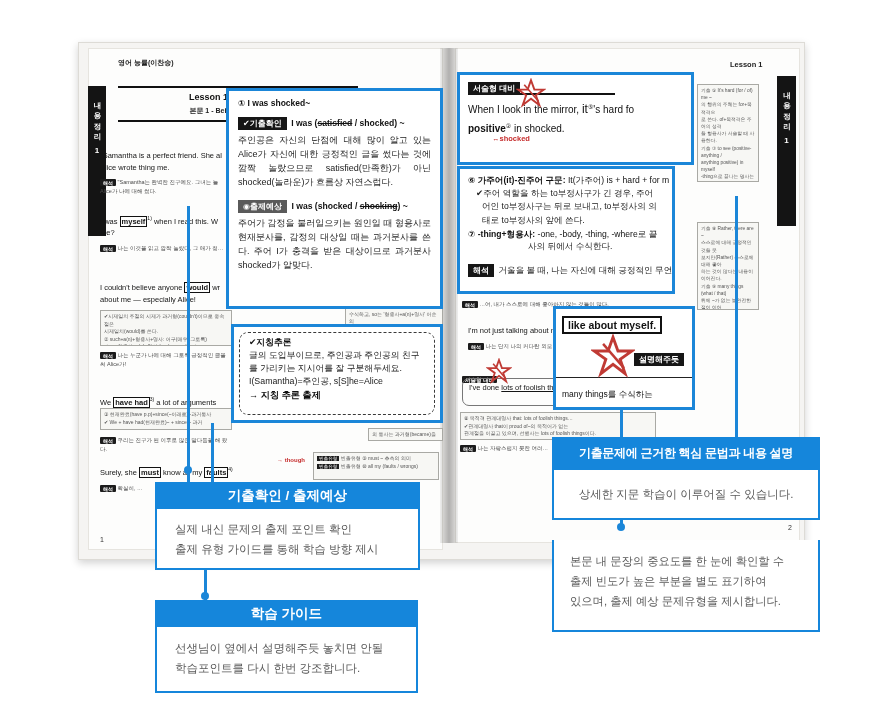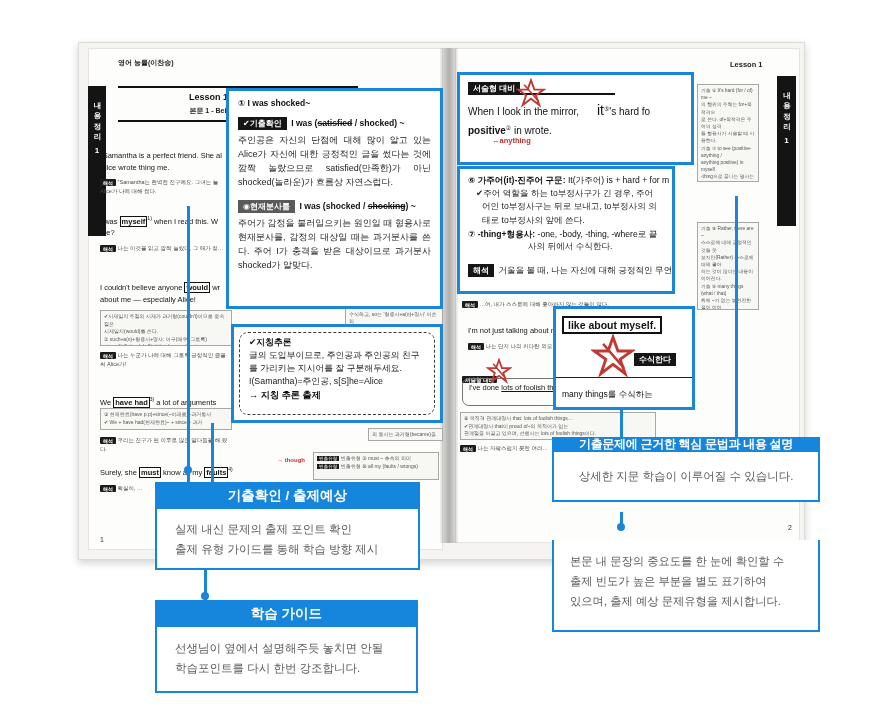--- a/index.html
+++ b/index.html
@@ -197,21 +197,21 @@
   <div class="abs cdot" style="left:617px;top:523px;"></div>
 
   <div class="abs bluebox" style="left:226px;top:88px;width:217px;height:221px;padding:7px 9px;">
     <div style="font-size:8.5px;font-weight:bold;color:#111;">① I was shocked~</div>
     <div style="margin-top:4px;">
       <span class="blk" style="font-size:8px;">✔기출확인</span>
       <span class="qline"><span>I was (</span><span class="strike">satisfied</span><span> / shocked) ~</span></span>
     </div>
     <div class="kbody" style="margin-top:3px;">주인공은 자신의 단점에 대해 많이 알고 있는 Alice가 자신에 대한 긍정적인 글을 썼다는 것에 깜짝 놀랐으므로 satisfied(만족한)가 아닌 shocked(놀라운)가 흐름상 자연스럽다.</div>
     <div style="margin-top:5px;">
-      <span class="blk" style="font-size:8px;background:#5a5a5a;">◉현재분사를</span>
+      <span class="blk" style="font-size:8px;background:#5a5a5a;">◉출제예상</span>
       <span class="qline"><span>I was (shocked / </span><span class="strike">shocking</span><span>) ~</span></span>
     </div>
     <div class="kbody" style="margin-top:3px;">주어가 감정을 불러일으키는 원인일 때 형용사로 현재분사를, 감정의 대상일 때는 과거분사를 쓴다. 주어 I가 충격을 받은 대상이므로 과거분사 shocked가 알맞다.</div>
   </div>
 
   <div class="abs bluebox" style="left:231px;top:324px;width:212px;height:99px;padding:5px;">
     <div style="border:1.5px dashed #3a3a3a;border-radius:9px;height:100%;padding:4px 9px;">
       <div style="font-size:8.8px;font-weight:bold;color:#111;">✔지칭추론</div>
       <div style="font-size:8.8px;color:#1a1a1a;line-height:1.5;">글의 도입부이므로, 주인공과 주인공의 친구</div>
       <div style="font-size:8.8px;color:#1a1a1a;line-height:1.5;">를 가리키는 지시어를 잘 구분해두세요.</div>
@@ -219,26 +219,26 @@
       <div style="font-size:9.2px;font-weight:bold;color:#111;">→ 지칭 추론 출제</div>
     </div>
   </div>
 
   <div class="abs bluebox" style="left:457px;top:72px;width:237px;height:93px;padding:6px 8px;">
     <div style="display:flex;align-items:flex-end;">
       <span class="blk" style="font-size:8px;">서술형 대비</span>
       <span style="flex:0 0 95px;border-bottom:2px solid #111;height:14px;"></span>
     </div>
     <div class="seriftxt" style="margin-top:7px;font-size:10px;color:#111;">
-      <span>When I look in the mirror, </span><span class="wbox" style="font-size:14px;margin-left:15px;">it</span><sup style="font-size:6px;">⑤</sup><span>'s hard </span><span class="wbox" style="font-size:10px;">fo</span>
+      <span>When I look in the mirror, </span><span class="wbox" style="font-size:12px;">it</span><sup style="font-size:6px;">⑤</sup><span>'s hard </span><span class="wbox" style="font-size:10px;">fo</span>
     </div>
     <div class="seriftxt" style="margin-top:6px;font-size:10px;color:#111;">
-      <span class="wbox" style="font-size:10px;font-weight:bold;">positive</span><sup style="font-size:6px;">②</sup><span> in wrote.</span>
-    </div>
-    <div class="redtxt" style="margin-left:24px;font-size:7.5px;">↔anything</div>
+      <span class="wbox" style="font-size:10px;font-weight:bold;">positive</span><sup style="font-size:6px;">②</sup><span> in shocked.</span>
+    </div>
+    <div class="redtxt" style="margin-left:24px;font-size:7.5px;">↔shocked</div>
   </div>
 
   <div class="abs bluebox" style="left:457px;top:166px;width:218px;height:128px;padding:6px 8px;overflow:hidden;">
     <div style="font-size:8.6px;color:#111;white-space:nowrap;">
       <span style="font-weight:bold;">⑥ </span><span style="font-weight:bold;">가주어(it)-진주어 구문:</span><span> It(가주어) is + hard + for m</span>
     </div>
     <div style="font-size:8.6px;color:#1a1a1a;line-height:1.55;margin-left:8px;white-space:nowrap;">✔주어 역할을 하는 to부정사구가 긴 경우, 주어</div>
     <div style="font-size:8.6px;color:#1a1a1a;line-height:1.55;margin-left:14px;white-space:nowrap;">어인 to부정사구는 뒤로 보내고, to부정사의 의</div>
     <div style="font-size:8.6px;color:#1a1a1a;line-height:1.55;margin-left:14px;white-space:nowrap;">태로 to부정사의 앞에 쓴다.</div>
     <div style="font-size:8.6px;color:#111;white-space:nowrap;margin-top:2px;">
@@ -246,21 +246,21 @@
     </div>
     <div style="font-size:8.6px;color:#1a1a1a;margin-left:60px;white-space:nowrap;">사의 뒤에서 수식한다.</div>
     <div style="margin-top:6px;white-space:nowrap;">
       <span class="blk" style="font-size:8px;">해석</span>
       <span style="font-size:8.6px;color:#1a1a1a;">거울을 볼 때, 나는 자신에 대해 긍정적인 무언</span>
     </div>
   </div>
 
   <div class="abs bluebox" style="left:553px;top:306px;width:142px;height:104px;padding:6px;overflow:hidden;">
     <div style="display:inline-block;border:2px solid #111;padding:1px 4px;font-size:10.5px;font-weight:bold;color:#111;">like about myself.</div>
-    <span class="blk" style="position:absolute;left:78px;top:44px;font-size:8px;">수식한다</span>
+    <span class="blk" style="position:absolute;left:78px;top:44px;font-size:8px;">설명해주듯</span>
     <div style="position:absolute;left:0;top:68px;width:142px;border-top:1.5px solid #222;"></div>
     <div style="position:absolute;left:6px;top:80px;font-size:8.5px;color:#111;white-space:nowrap;">many things를 수식하는</div>
   </div>
 
   <svg class="abs" style="left:516px;top:78px;" width="30" height="30" viewBox="0 0 40 40">
     <path d="M20 3 L24.5 15.5 L37 15.5 L26.5 23 L31 36 L20 27.5 L9 36 L13.5 23 L3 15.5 L15.5 15.5 Z" fill="none" stroke="#c03a34" stroke-width="2.6"></path>
     <path d="M11 9 L30 31" stroke="#c03a34" stroke-width="2.2"></path>
   </svg>
   <svg class="abs" style="left:591px;top:334px;" width="44" height="44" viewBox="0 0 40 40">
     <path d="M20 3 L24.5 15.5 L37 15.5 L26.5 23 L31 36 L20 27.5 L9 36 L13.5 23 L3 15.5 L15.5 15.5 Z" fill="none" stroke="#c03a34" stroke-width="2.6"></path>
@@ -281,21 +281,21 @@
 
   <div class="abs" style="left:155px;top:600px;width:263px;">
     <div class="cap-head" style="height:27px;font-size:13.5px;">학습 가이드</div>
     <div class="cap-body" style="height:66px;padding:11px 0 0 18px;font-size:11.5px;">
       <div class="ln">선생님이 옆에서 설명해주듯 놓치면 안될</div>
       <div class="ln">학습포인트를 다시 한번 강조합니다.</div>
     </div>
   </div>
 
   <div class="abs" style="left:552px;top:437px;width:268px;">
-    <div class="cap-head" style="height:15px;font-size:12px;letter-spacing:-0.3px;">기출문제에 근거한 핵심 문법과 내용 설명</div>
+    <div class="cap-head" style="height:33px;font-size:12px;letter-spacing:-0.3px;">기출문제에 근거한 핵심 문법과 내용 설명</div>
     <div class="cap-body" style="height:50px;padding:14px 0 0 0;text-align:center;font-size:11.5px;">
       <div class="ln">상세한 지문 학습이 이루어질 수 있습니다.</div>
     </div>
   </div>
 
   <div class="abs" style="left:552px;top:540px;width:268px;">
     <div class="cap-body" style="height:92px;padding:12px 0 0 16px;font-size:11.3px;">
       <div class="ln">본문 내 문장의 중요도를 한 눈에 확인할 수</div>
       <div class="ln">출제 빈도가 높은 부분을 별도 표기하여</div>
       <div class="ln">있으며, 출제 예상 문제유형을 제시합니다.</div>

